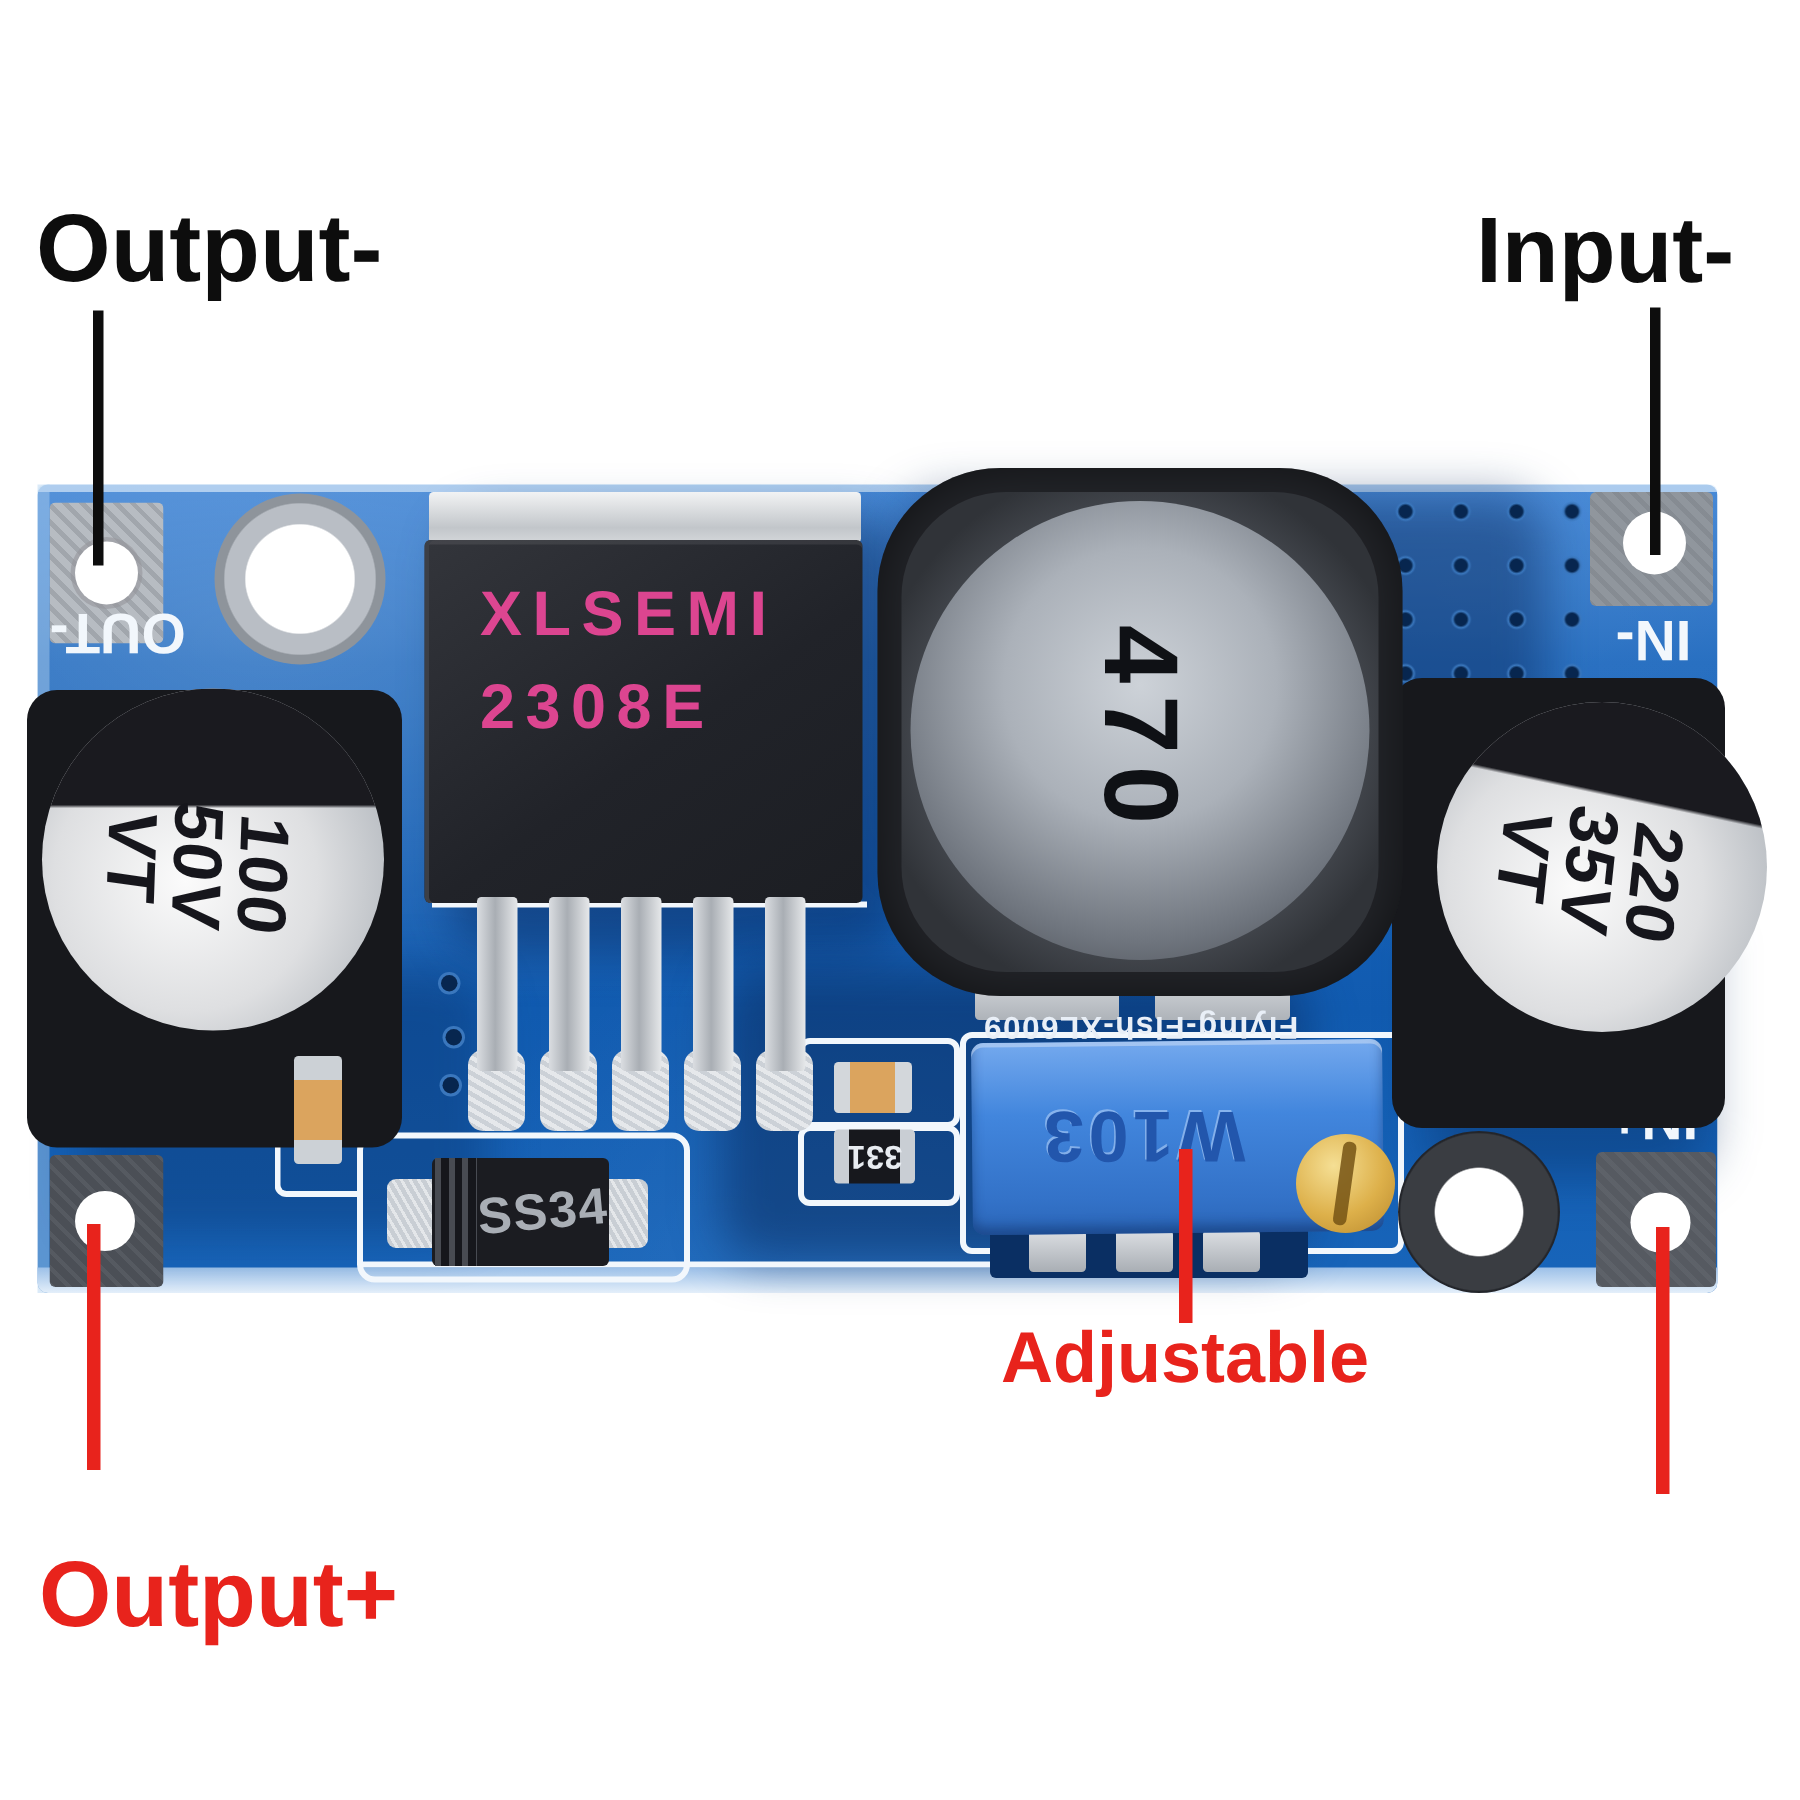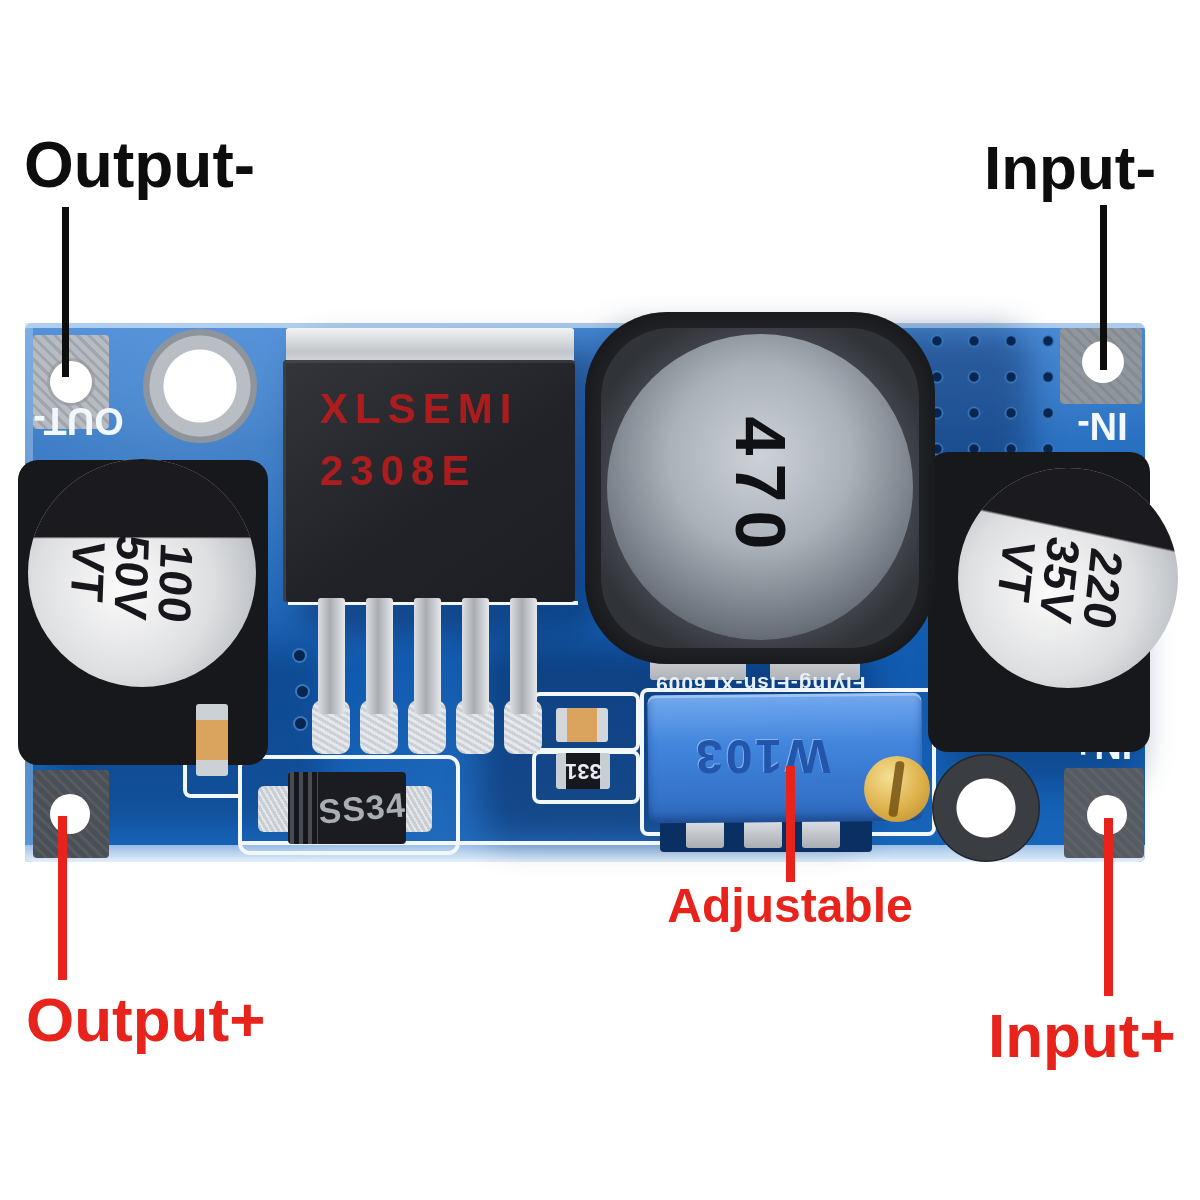--- a/index.html
+++ b/index.html
@@ -44,21 +44,21 @@
     background:radial-gradient(circle at 42% 56%, #fbfbfb 0%, #dedfe1 48%, #b3b8be 82%, #9299a0 100%);}
   .cap .band{position:absolute;inset:0;}
   .cap-text{position:absolute;inset:0;display:flex;flex-direction:column;align-items:center;
     justify-content:center;font-weight:bold;color:#16161c;font-size:46px;line-height:44px;
     letter-spacing:1px;z-index:7;}
   .ic-tab{left:286px;top:328px;width:288px;height:34px;z-index:6;border-radius:3px;
     background:linear-gradient(180deg,#f2f3f4,#c2c6ca 70%,#d4d7da);}
   .ic-body{left:283px;top:360px;width:292px;height:242px;z-index:6;border-radius:4px;
     background:linear-gradient(145deg,#33353b,#212329 55%,#1c1e23);
     box-shadow:inset 3px 0 0 #3c3f46, inset 0 3px 0 rgba(255,255,255,.08);}
-  .ic-text{left:320px;top:378px;z-index:7;color:#b91c1c;font-size:42px;font-weight:bold;
+  .ic-text{left:320px;top:378px;z-index:7;color:#ec4899;font-size:42px;font-weight:bold;
     letter-spacing:7px;line-height:62px;opacity:.92;}
   .leg{z-index:6;top:598px;width:27px;height:116px;border-radius:3px;
     background:linear-gradient(90deg,#dadde1,#a9aeb4 45%,#e6e8ea);}
   .legpad{z-index:5;top:700px;width:38px;height:54px;border-radius:10px;background:#ccd1d7;
     background-image:repeating-linear-gradient(30deg, rgba(255,255,255,.5) 0 3px, transparent 3px 6px);}
   .ind-outer{left:585px;top:312px;width:350px;height:352px;z-index:6;border-radius:82px;
     background:#26282d;box-shadow:inset 0 0 46px rgba(0,0,0,.65);}
   .ind-mid{left:601px;top:328px;width:318px;height:320px;z-index:6;border-radius:70px;
     background:radial-gradient(circle,#868c95 0%,#4c5057 58%,#303338 80%);}
   .ind-circle{left:607px;top:334px;width:306px;height:306px;z-index:7;border-radius:50%;
@@ -96,21 +96,21 @@
   .smd-res span{color:#e8ecf1;font-size:22px;font-weight:bold;transform:rotate(180deg);display:inline-block;}
   .smd-tan-v{left:196px;top:704px;width:32px;height:72px;z-index:6;border-radius:3px;
     background:linear-gradient(180deg,#ccd1d6 0 16px,#dba45e 16px 56px,#ccd1d6 56px);}
 
   
   .aline{z-index:9;}
   .aline.black{background:var(--annotation_black,#0d0d0d);}
   .aline.red{background:var(--annotation_red,#e8231c);}
   .alabel{z-index:10;font-weight:bold;white-space:nowrap;}
   .alabel.black{color:var(--annotation_black,#0d0d0d);font-size:64px;}
-  .alabel.red{color:var(--annotation_red,#e8231c);font-size:62px;}
+  .alabel.red{color:var(--annotation_red,#e8231c);font-size:62px;margin-top:44px;}
   .pot-label{z-index:10;left:590px;top:880px;width:400px;text-align:center;
     color:var(--annotation_red,#e8231c);font-weight:bold;font-size:48px;line-height:52px;}
 </style>
 </head>
 <body>
 
 <div class="canvas">
 
   <div class="abs board"></div>
   <div class="abs edge-top"></div>
@@ -236,18 +236,17 @@
 
   <div class="abs aline black" style="left:62px;top:207px;width:7px;height:170px;"></div>
   <div class="abs aline black" style="left:1100px;top:205px;width:7px;height:165px;"></div>
   <div class="abs aline red" style="left:58px;top:816px;width:9px;height:164px;"></div>
   <div class="abs aline red" style="left:786px;top:766px;width:9px;height:116px;"></div>
   <div class="abs aline red" style="left:1104px;top:818px;width:9px;height:178px;"></div>
 
   <div class="abs alabel black" style="left:984px;top:132px;font-size:62px;">Input-</div>
   <div class="abs alabel black" style="left:24px;top:128px;">Output-</div>
   <div class="abs alabel red" style="left:26px;top:984px;">Output+</div>
-  <div class="abs alabel red" style="left:988px;top:1000px;">Input+</div>
   <div class="abs pot-label">
     <div>Adjustable</div>
   </div>
 
 </div>
 
 </body></html>

